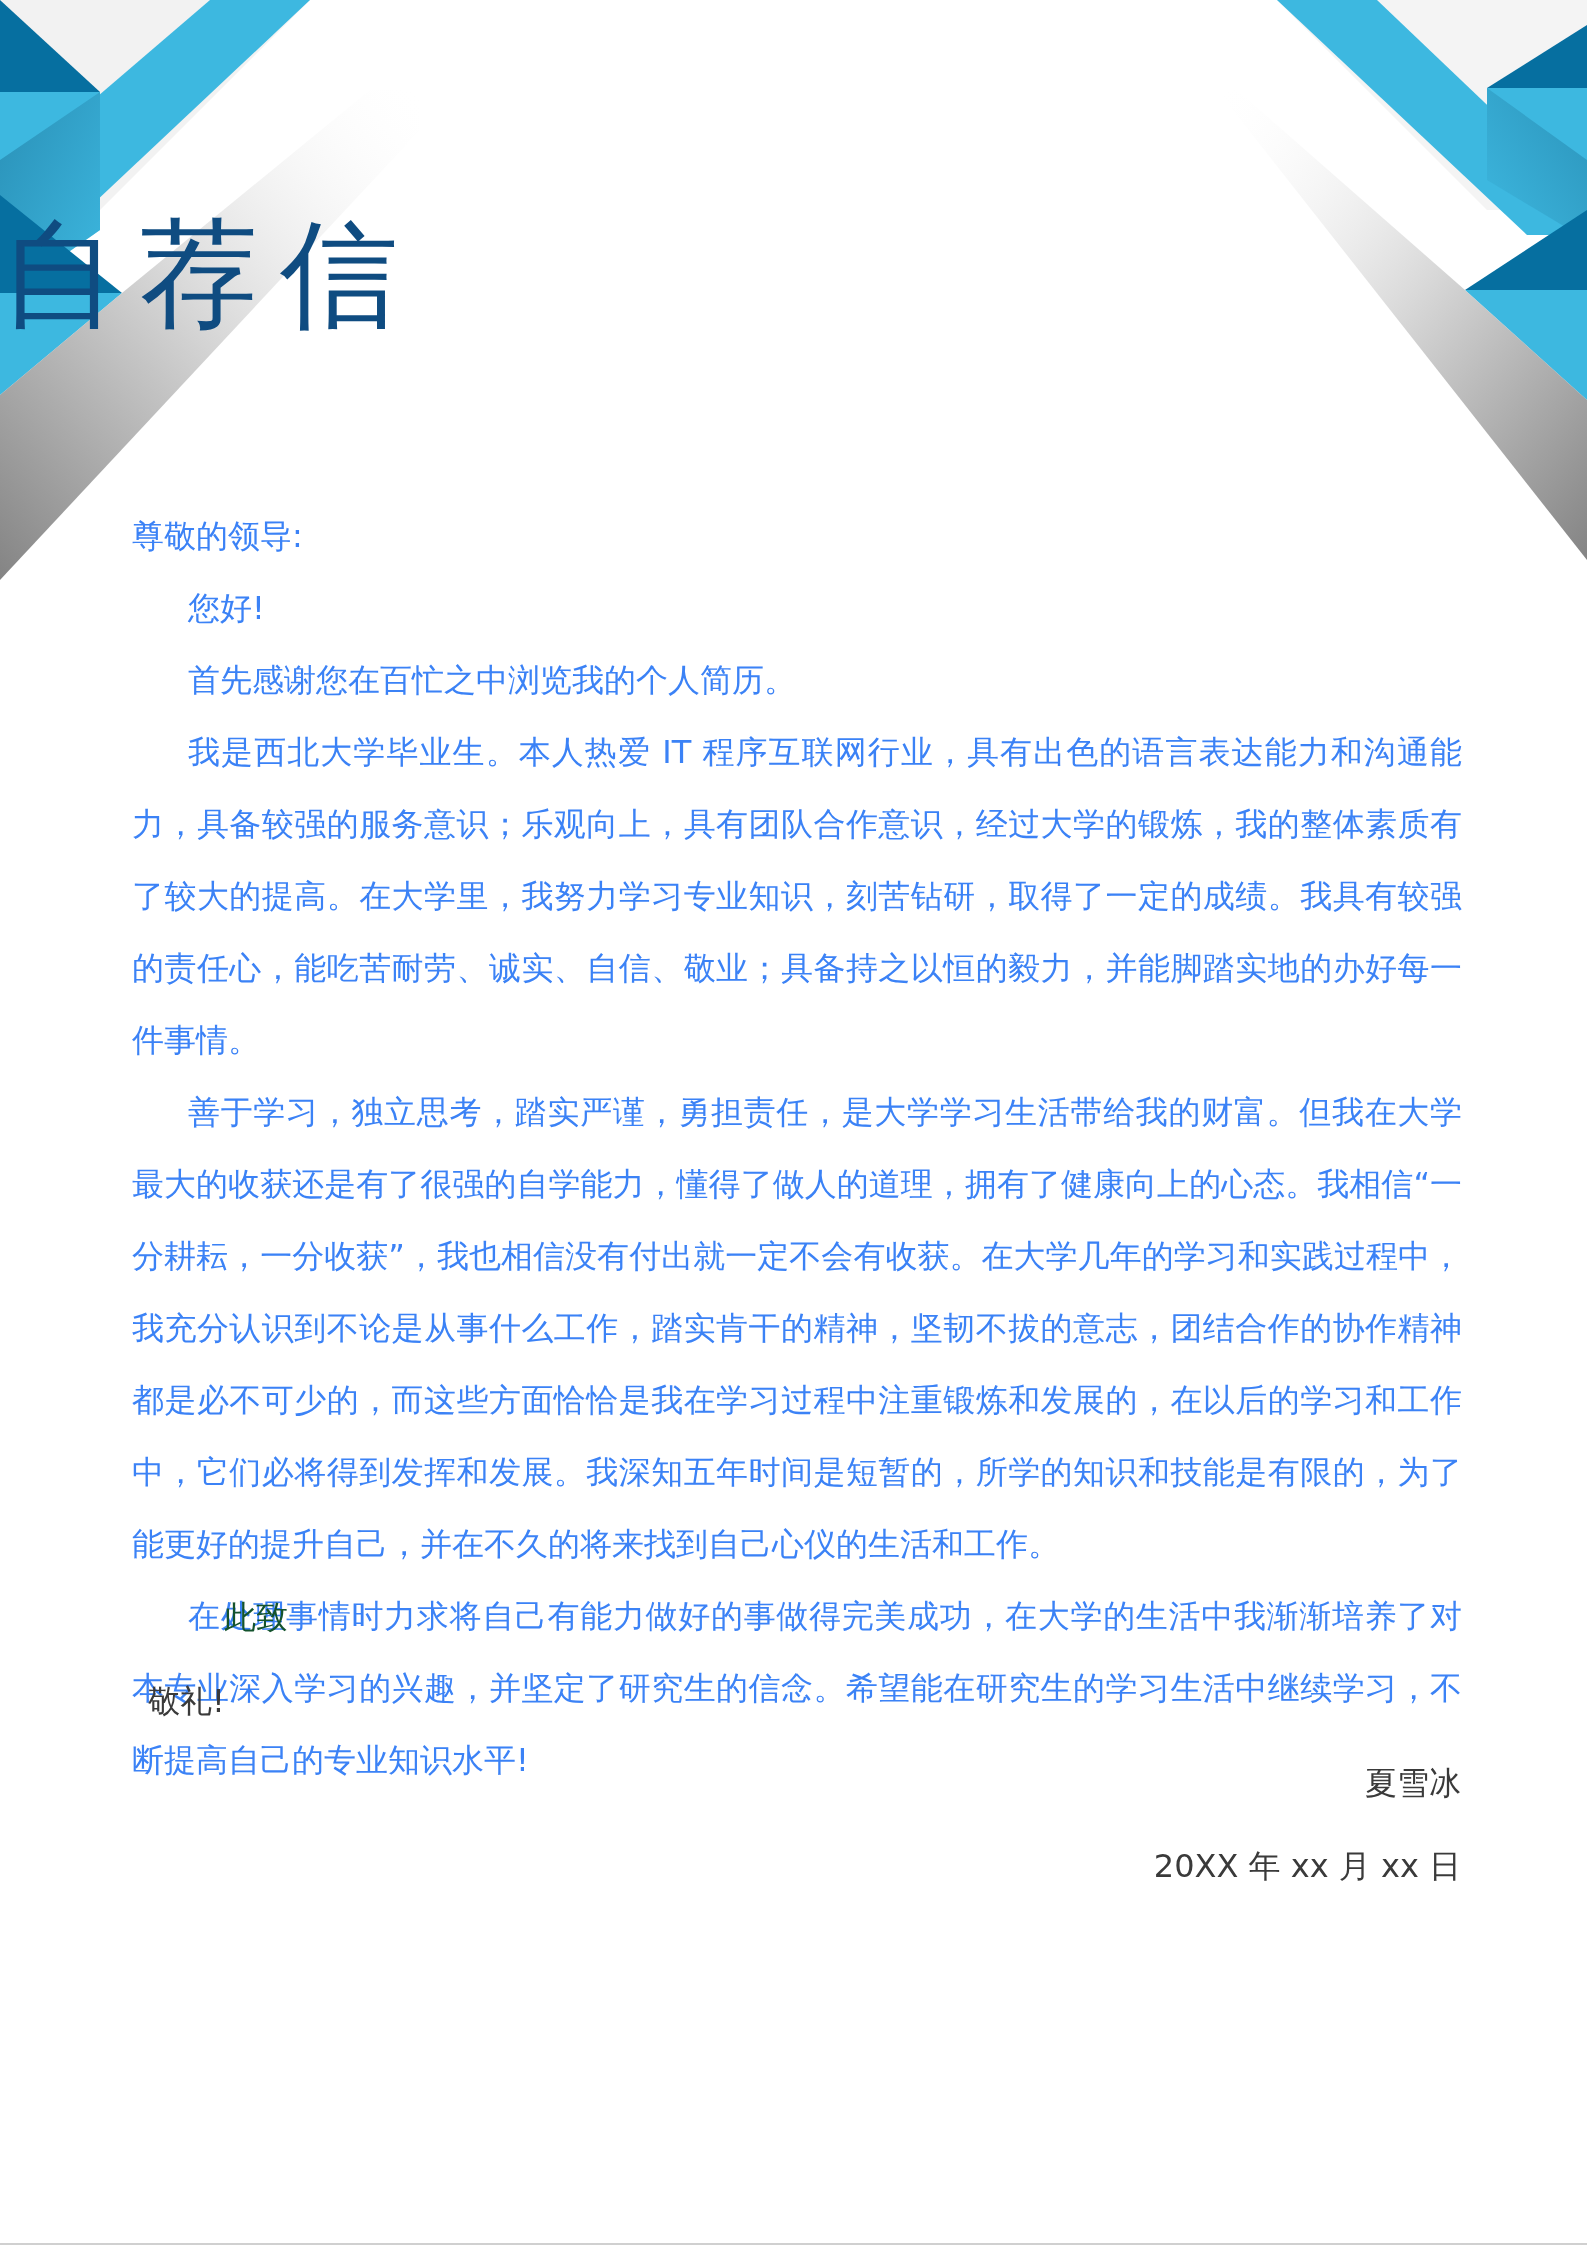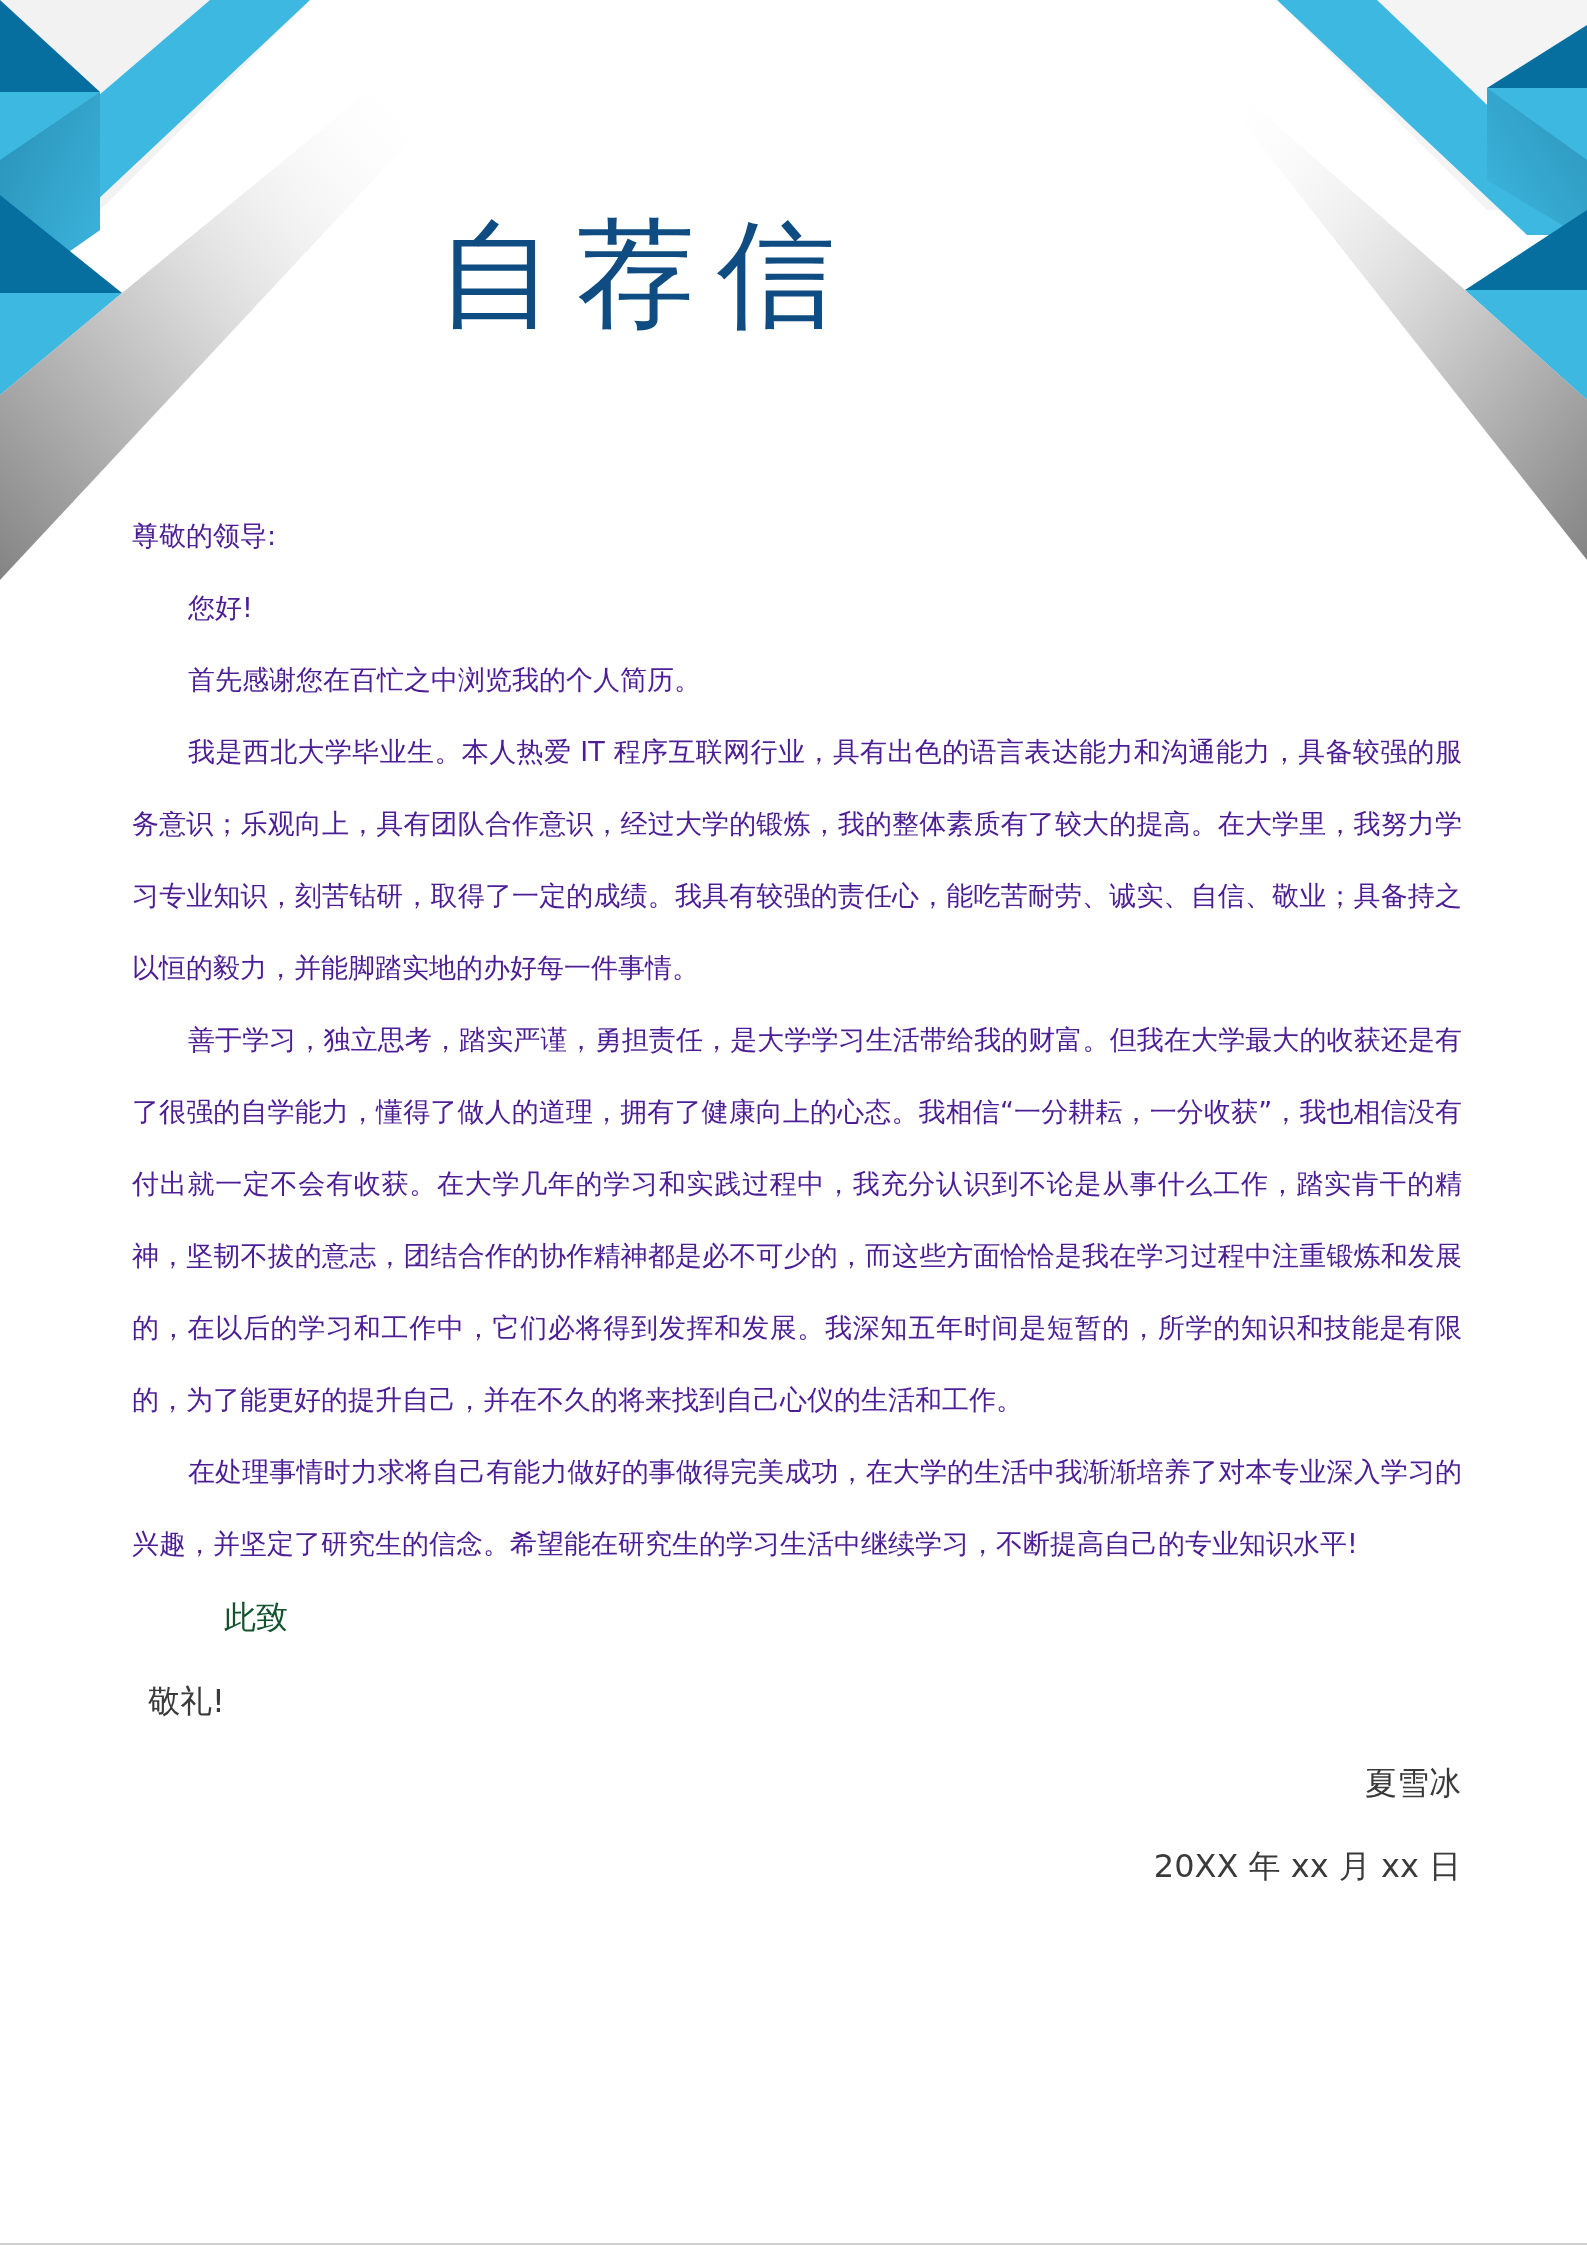--- a/index.html
+++ b/index.html
@@ -6,27 +6,27 @@
   body {
     width: 1587px; height: 2245px; position: relative; overflow: hidden;
     background: #ffffff;
     font-family: "DejaVu Sans", "Liberation Sans", sans-serif;
     color: #3a3a3a;
   }
   .deco { position: absolute; top: 0; width: 420px; height: 620px; pointer-events: none; }
   .deco.left { left: 0; }
   .deco.right { right: 0; }
   .title {
-    position: absolute; top: 215px; left: 0; width: 1294px; text-align: center;
+    position: absolute; top: 215px; left: 0; width: 1294px; 
     font-family: "DejaVu Serif", "Liberation Serif", serif;
     font-size: 118px; letter-spacing: 22px; color: #0f4c81; line-height: 1;
   }
   .content {
     position: absolute; left: 132px; top: 500px; width: 1330px;
-    font-size: 27px; line-height: 72px; color: #4c1d95;
+    font-size: 32px; line-height: 72px; color: #3b82f6;
   }
   .content p { margin: 0; text-align: justify; text-align-last: left; }
   .indent { text-indent: 56px; }
   .closing-1 { position: absolute; left: 195px; top: 1596px; font-size: 32px; color: #14532d; margin-left: 29px; }
   .closing-2 { position: absolute; left: 148px; top: 1680px; font-size: 32px; color: #3a3a3a; }
   .sign-name { position: absolute; right: 126px; top: 1762px; font-size: 32px; color: #3a3a3a; text-align: right; }
   .sign-date { position: absolute; right: 126px; top: 1845px; font-size: 32px; color: #3a3a3a; margin-left: 47px; }
   .bottom-line { position: absolute; left: 0; bottom: 0; width: 1587px; height: 2px; background: #d0d0d0; }
 </style>
 </head>

